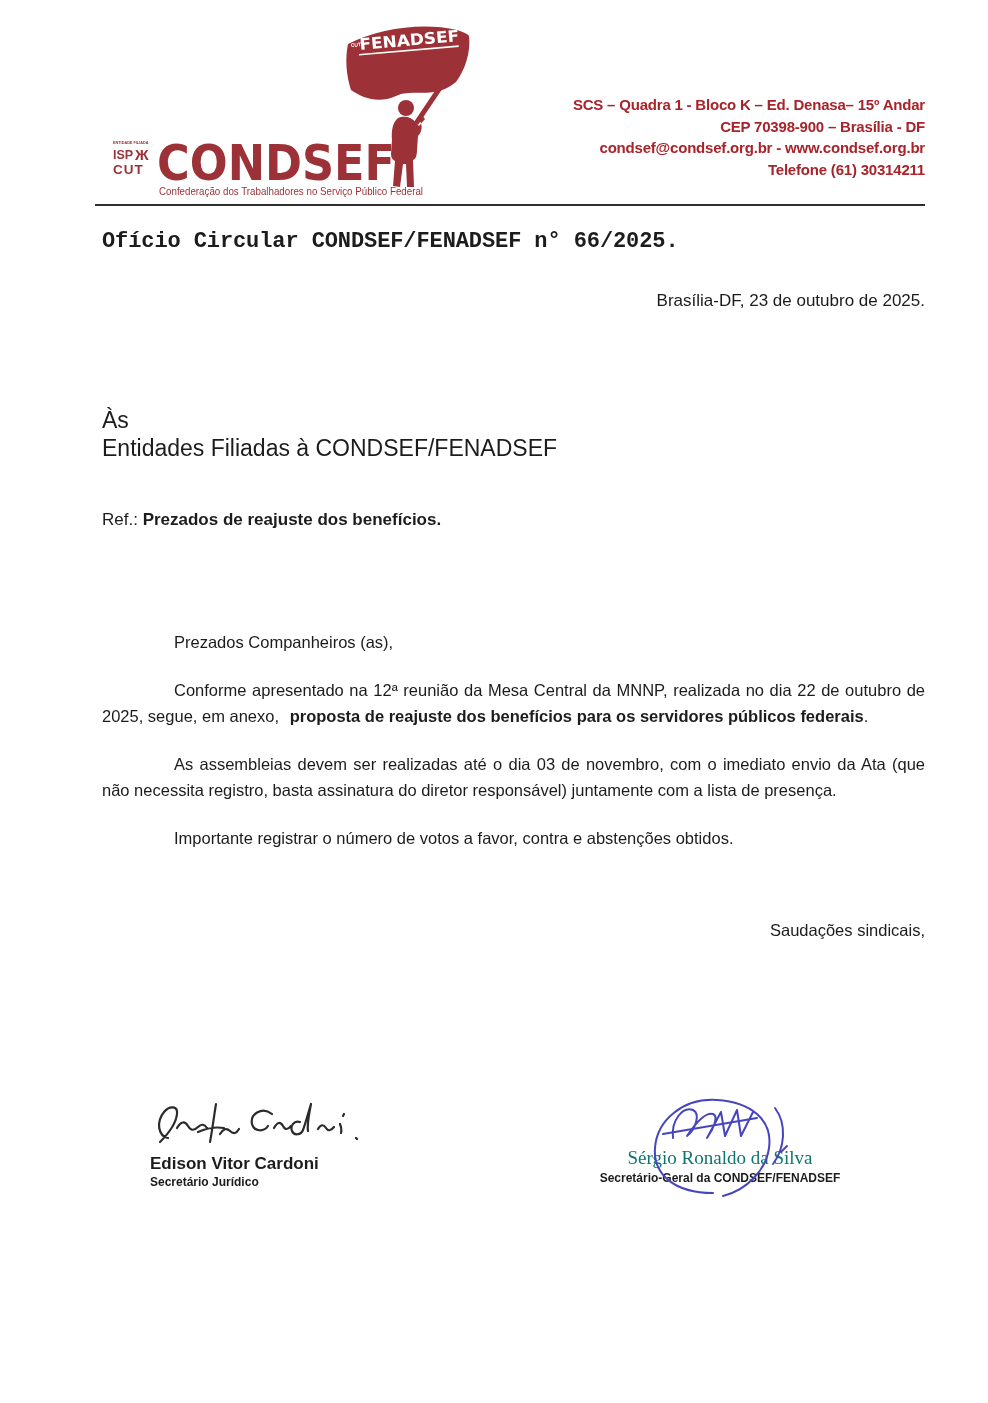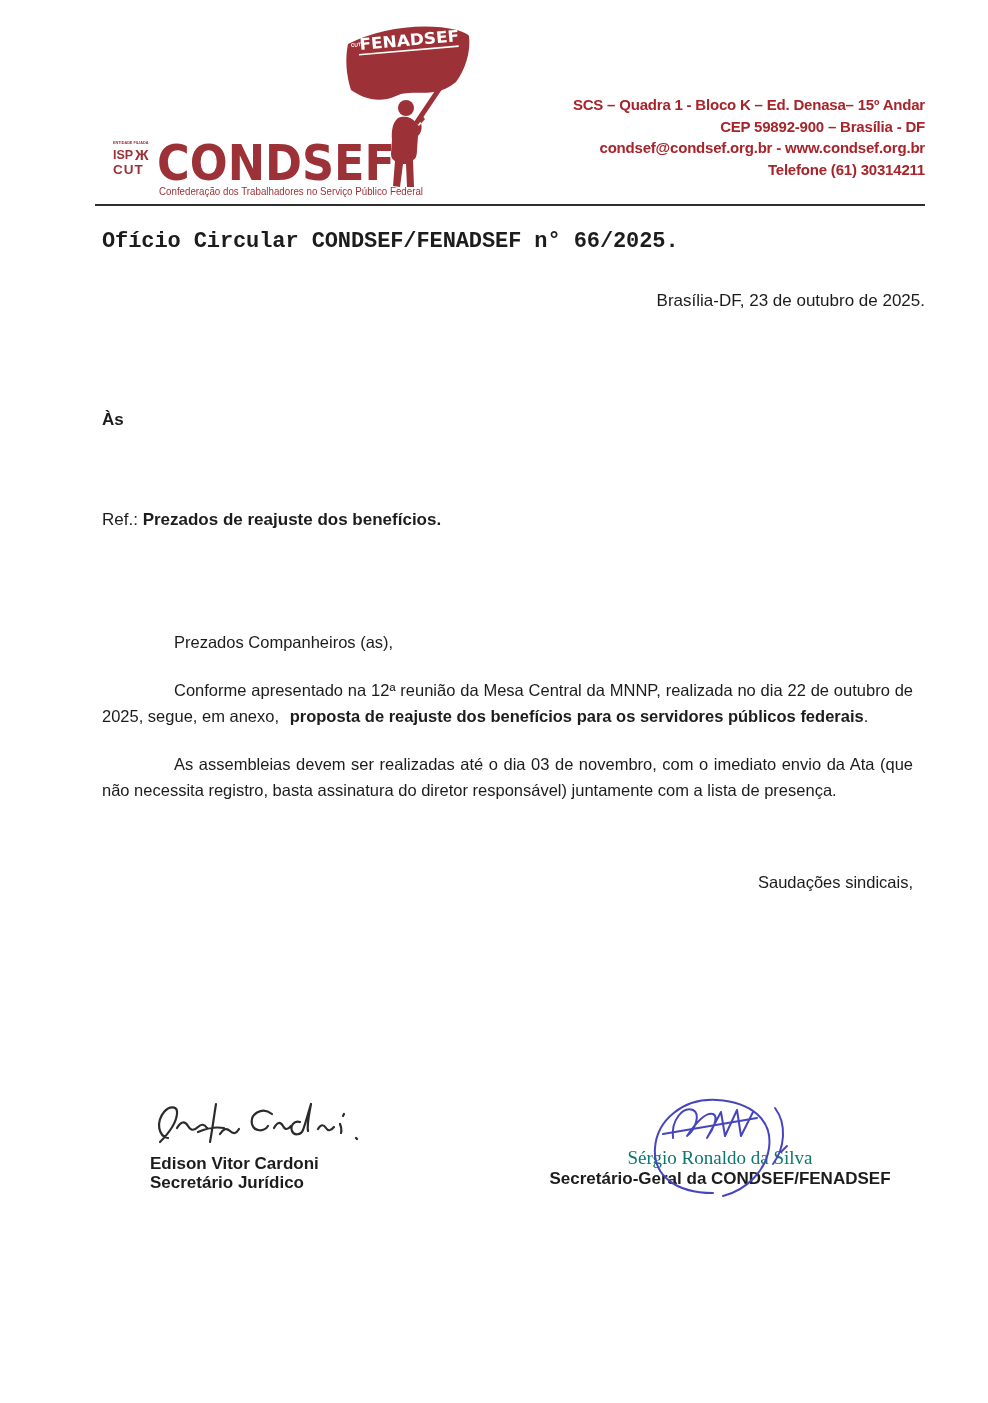--- a/index.html
+++ b/index.html
@@ -39,50 +39,50 @@
   .title{
     position:absolute;left:102px;top:229px;
     font-size:22px;font-weight:700;letter-spacing:-0.1px;font-family:Liberation Mono, monospace;
   }
   .dateline{
     position:absolute;left:102px;top:291px;width:823px;
     text-align:right;font-size:17px;
   }
   .addressee{
     position:absolute;left:102px;top:406px;
-    font-size:17px;font-weight:700;line-height:28px;
+    font-size:23px;font-weight:400;line-height:28px;
   }
   .refline{
     position:absolute;left:102px;top:510px;
     font-size:17px;
   }
   .refline b{font-weight:700;}
   .body-text{
     position:absolute;left:102px;top:629px;width:823px;
     font-size:16.5px;line-height:26px;
     text-align:justify;
   }
-  .body-text p{margin:0 12px 22px 0;text-indent:72px;}
+  .body-text p{margin:0 0 22px 0;text-indent:72px;}
   .body-text p b{font-weight:700;padding-left:6px;}
   .closing{
     margin-top:66px !important;
     text-align:right;text-indent:0 !important;
   }
   
   .sig-left{
     position:absolute;left:150px;top:1098px;width:240px;
     text-align:left;
   }
   .sig-left .sig-draw{display:block;margin:0 auto;width:240px;height:56px;}
   .sig-right{
     position:absolute;left:540px;top:1147px;width:360px;
     text-align:center;
   }
   .sig-name{font-size:17px;font-weight:700;line-height:19px;}
-  .sig-role{font-size:17px;font-weight:700;line-height:19px;}
+  .sig-role{font-size:12px;font-weight:700;line-height:19px;}
   .sig-name-serif{
     font-family:"Liberation Serif",serif;
     font-size:19px;font-weight:400;line-height:22px;color:#0f766e;
   }
   .sig-blue-svg{
     position:absolute;left:635px;top:1090px;width:165px;height:118px;
     z-index:3;pointer-events:none;
   }
   .stroke{fill:none;stroke-linecap:round;stroke-linejoin:round;}
   .ink-black{stroke:var(--inkBlack);}
@@ -126,40 +126,42 @@
     <text x="30" y="140" class="logo-red" font-size="15" font-weight="bold">Ж</text>
     <text x="8" y="154" class="logo-red" font-size="13.5" font-weight="900" letter-spacing="1">CUT</text>
 
     <text x="52" y="160" class="logo-red" font-size="49" font-weight="bold" font-family="DejaVu Sans, sans-serif" textLength="238" lengthAdjust="spacingAndGlyphs">CONDSEF</text>
 
     <text x="54" y="175" class="logo-red" font-size="11" textLength="264" lengthAdjust="spacingAndGlyphs">Confederação dos Trabalhadores no Serviço Público Federal</text>
   </svg>
 
   <div class="address">
     <div>SCS – Quadra 1 - Bloco K – Ed. Denasa– 15º Andar</div>
-    <div>CEP 59892-900 – Brasília - DF</div>
+    <div>CEP 70398-900 – Brasília - DF</div>
     <div>condsef@condsef.org.br - www.condsef.org.br</div>
     <div>Telefone (61) 30314211</div>
   </div>
 
   <div class="divider"></div>
 
   <div class="title">Ofício Circular CONDSEF/FENADSEF n° 66/2025.</div>
   <div class="dateline">Brasília-DF, 23 de outubro de 2025.</div>
 
   <div class="addressee">
     <div>Às</div>
+    <div>Entidades Filiadas à CONDSEF/FENADSEF</div>
   </div>
 
   <div class="refline"><span>Ref.: </span><b>Prezados de reajuste dos benefícios.</b></div>
 
   <div class="body-text">
     <p>Prezados Companheiros (as),</p>
     <p><span>Conforme apresentado na 12ª reunião da Mesa Central da MNNP, realizada no dia 22 de outubro de 2025, segue, em anexo, </span><b>proposta de reajuste dos benefícios para os servidores públicos federais</b><span>.</span></p>
     <p>As assembleias devem ser realizadas até o dia 03 de novembro, com o imediato envio da Ata (que não necessita registro, basta assinatura do diretor responsável) juntamente com a lista de presença.</p>
+    <p>Importante registrar o número de votos a favor, contra e abstenções obtidos.</p>
     <p class="closing">Saudações sindicais,</p>
   </div>
 
   <div class="sig-left">
     <svg class="sig-draw" viewBox="0 0 240 56" aria-hidden="true">
       <path class="stroke ink-black" stroke-width="2.2" d="M18,40 C8,38 6,24 14,14 C20,7 28,8 27,16 C26,26 16,38 10,44
                M27,30 q6,-10 11,-2 q4,7 10,1 q5,-5 9,1
                M66,6 C64,18 62,34 60,44 M48,34 q14,-6 26,-4
                M70,36 q5,-8 10,-3 t9,-2"></path>
       <path class="stroke ink-black" stroke-width="2.2" d="M122,16 C112,8 100,16 102,26 C104,34 114,34 118,28

